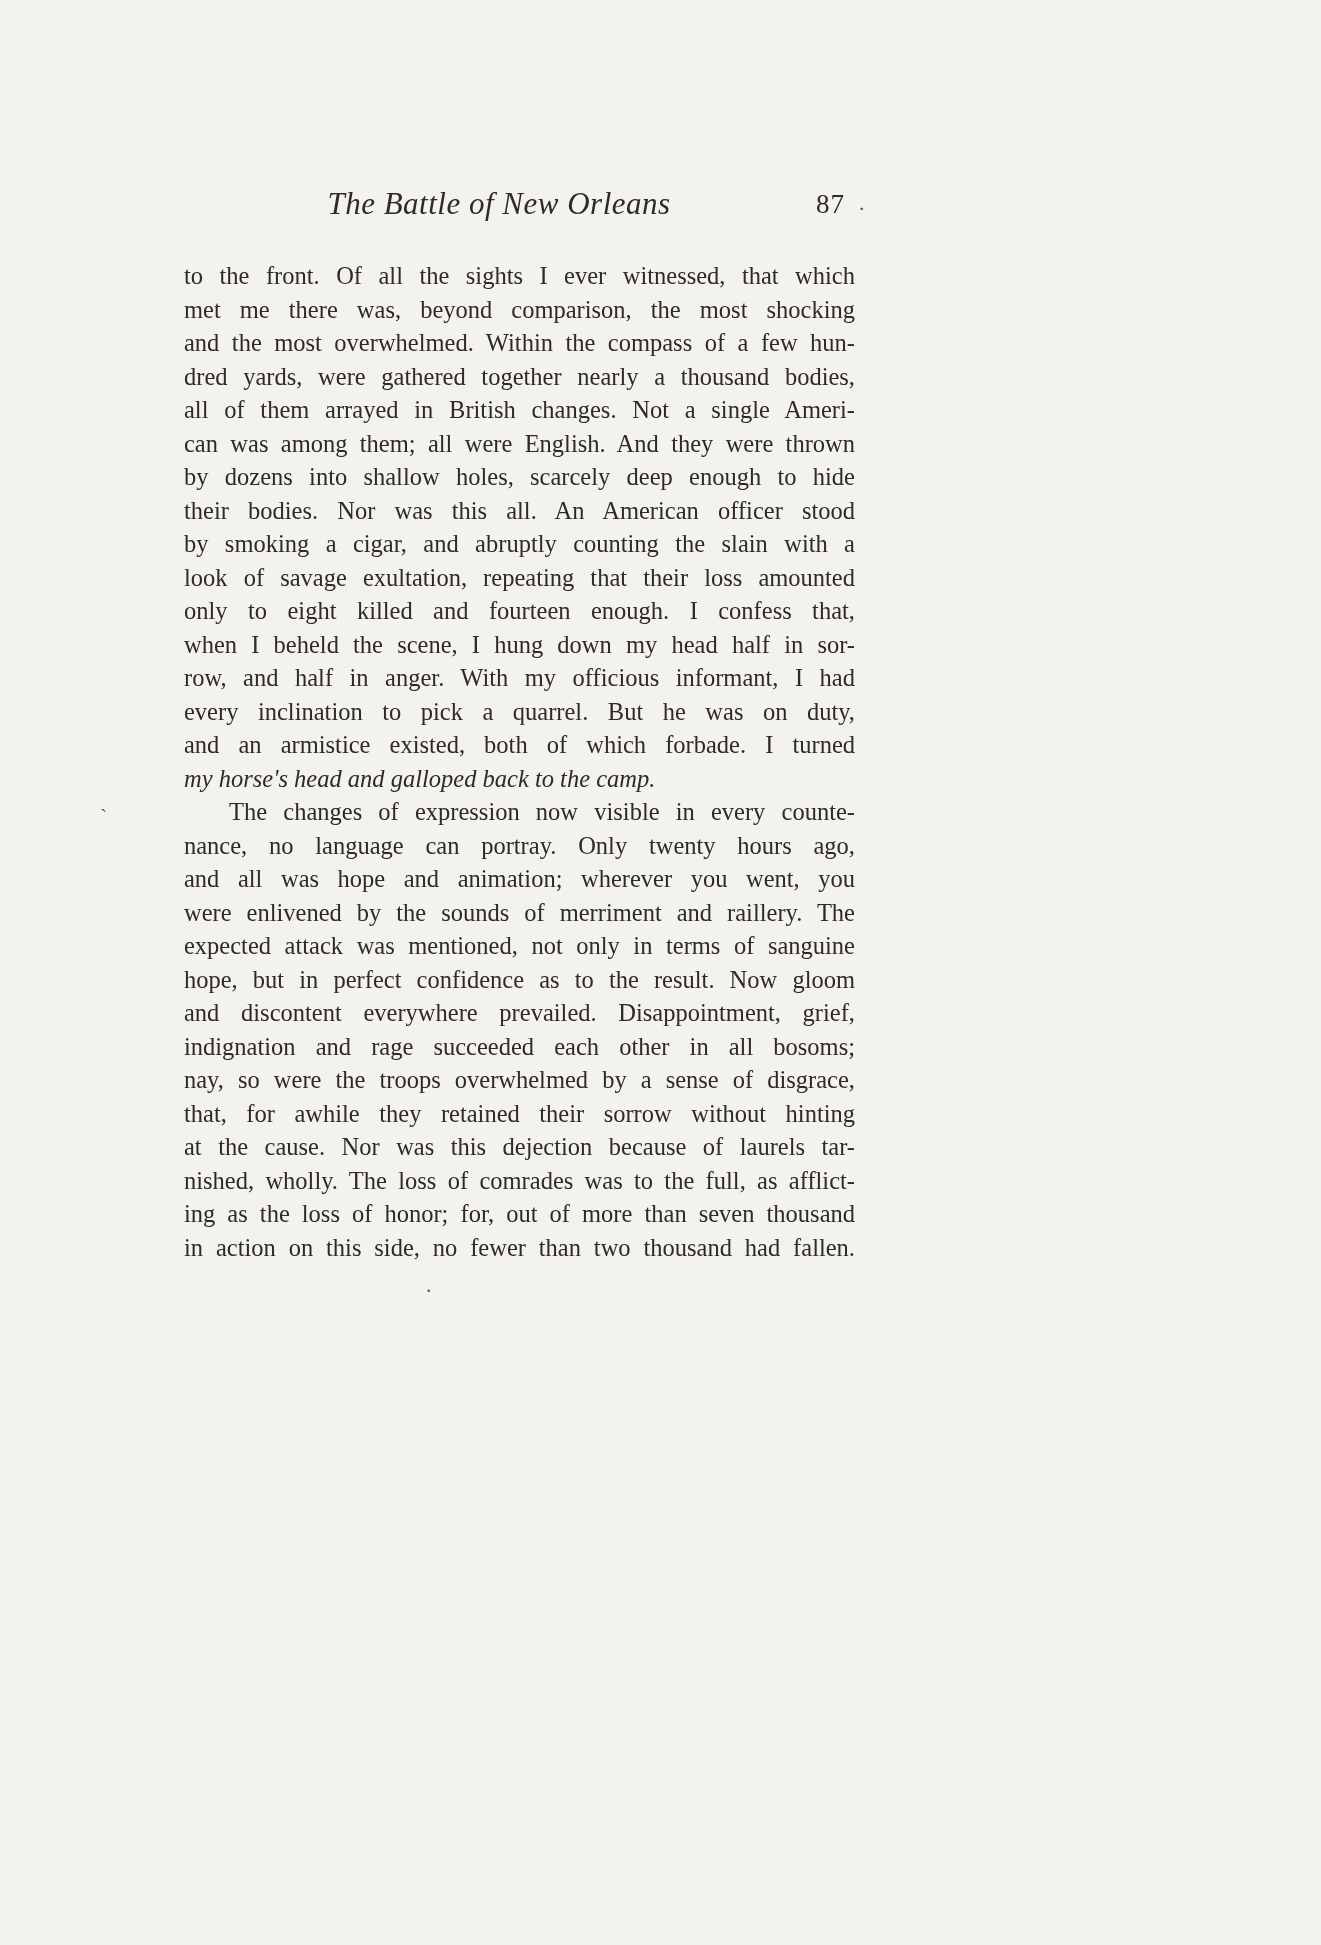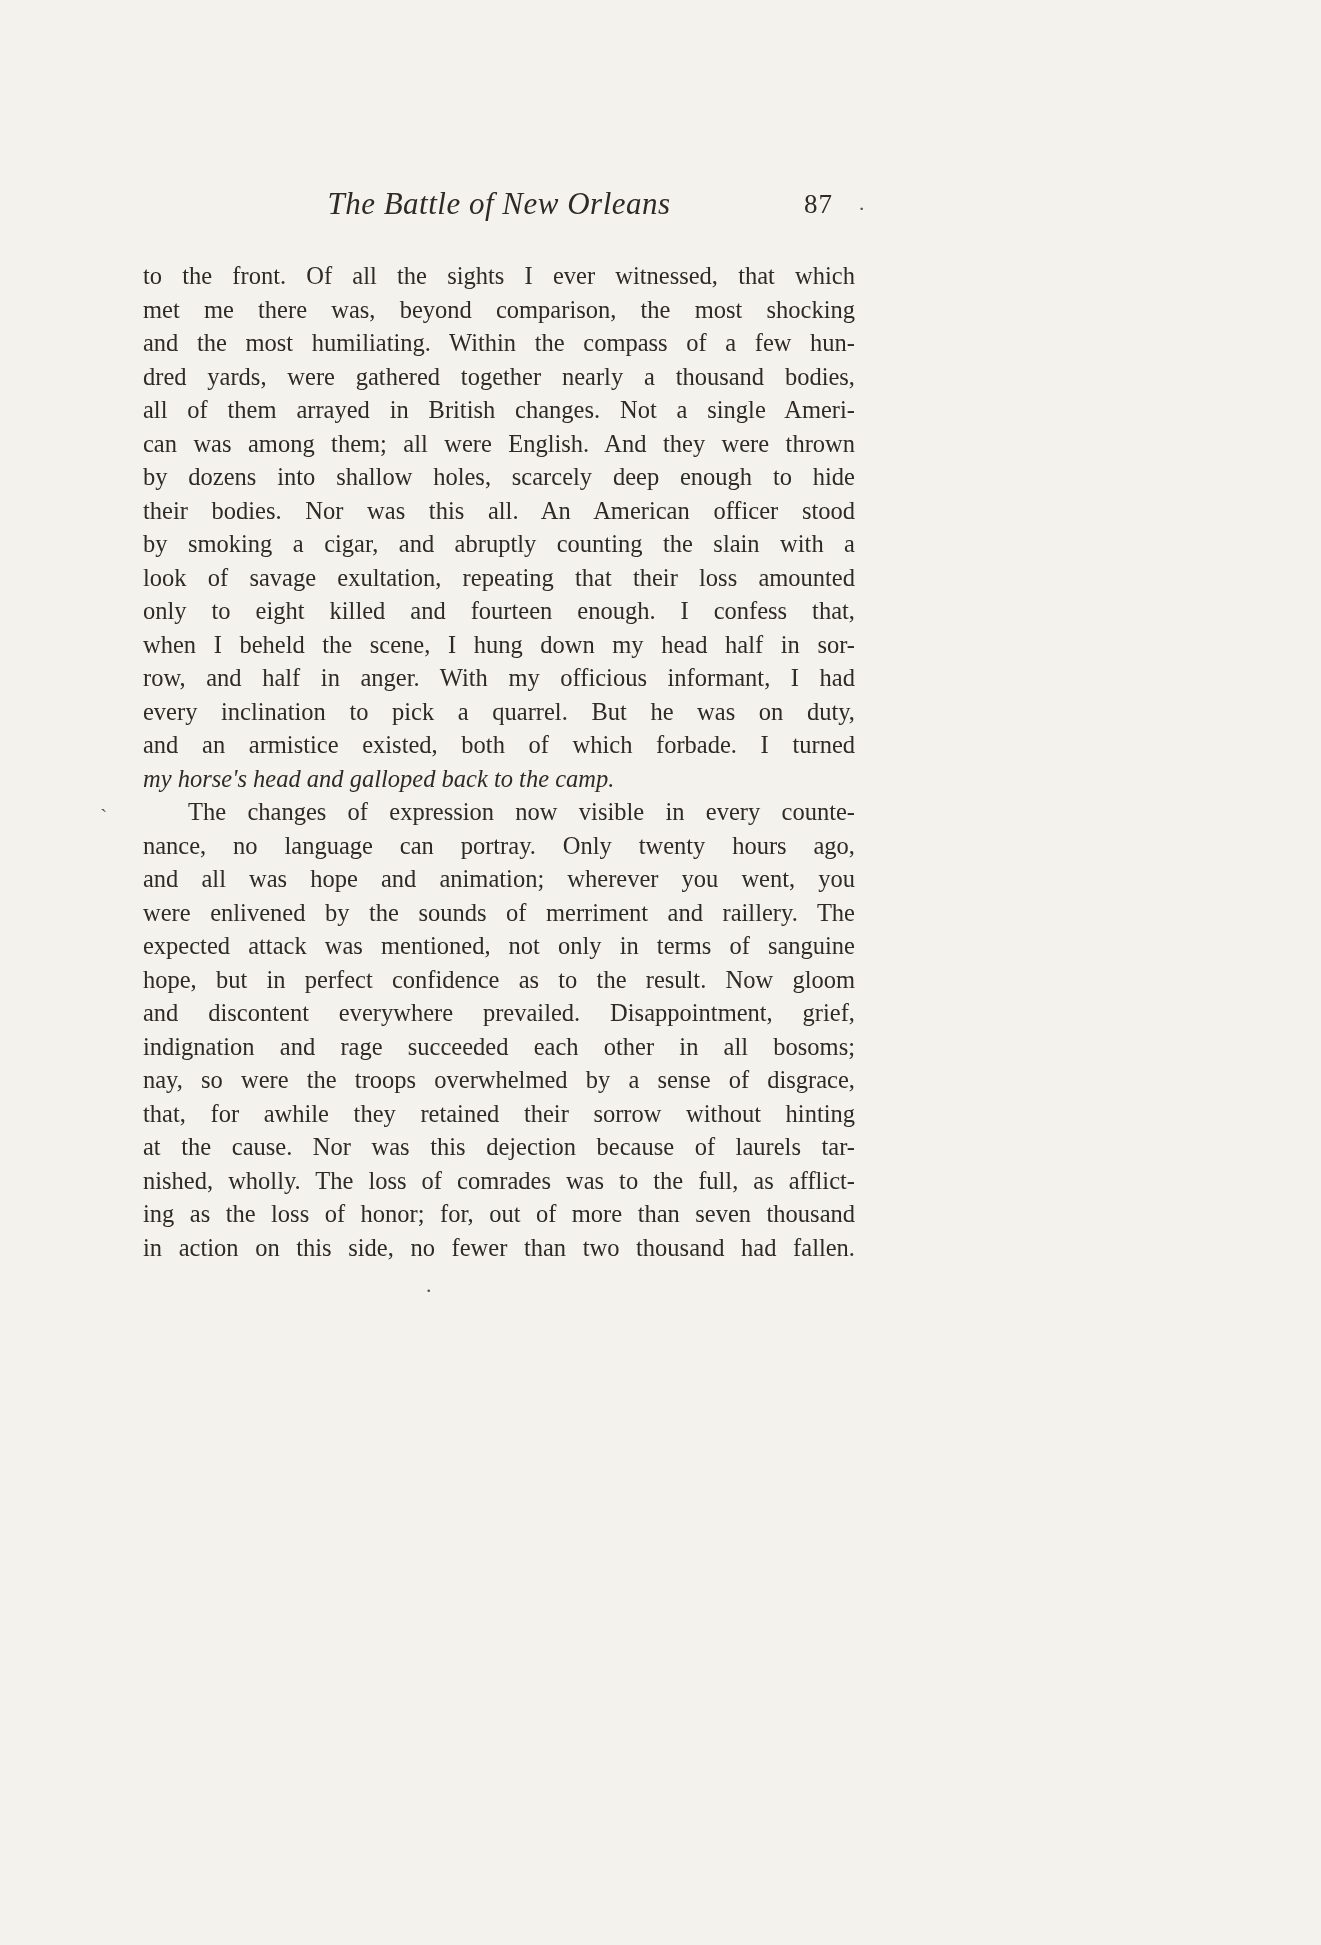--- a/index.html
+++ b/index.html
@@ -32,37 +32,38 @@
   }
   .header-title {
     text-align: center;
     font-style: italic;
     font-size: 31px;
     line-height: 38px;
     letter-spacing: 0.5px;
   }
   .page-number {
     position: absolute;
-    right: 22px;
+    right: 10px;
     top: 2px;
     font-size: 27px;
     line-height: 34px;
     font-style: normal;
     letter-spacing: 1px;
   }
   .body {
     margin-top: 36px;
     font-size: 24.5px;
     line-height: 33.5px;
   }
   .paragraph { margin: 0; }
   .line {
     text-align: justify;
     text-align-last: justify;
     white-space: normal;
+    margin-left: 41px;
   }
   .line.last {
     text-align-last: left;
     font-style: italic;
   }
   .line.indent {
     text-indent: 45px;
   }
   .artifact {
     position: absolute;
@@ -77,21 +78,21 @@
 <div class="page">
   <div class="content">
     <div class="header">
       <div class="header-title">The Battle of New Orleans</div>
       <div class="page-number">87</div>
     </div>
     <div class="body">
         <div class="paragraph">
           <div class="line">to the front.  Of all the sights I ever witnessed, that which</div>
           <div class="line">met me there was, beyond comparison, the most shocking</div>
-          <div class="line">and the most humiliating.  Within the compass of a few hun-</div>
+          <div class="line">and the most overwhelmed.  Within the compass of a few hun-</div>
           <div class="line">dred yards, were gathered together nearly a thousand bodies,</div>
           <div class="line">all of them arrayed in British changes.  Not a single Ameri-</div>
           <div class="line">can was among them; all were English.  And they were thrown</div>
           <div class="line">by dozens into shallow holes, scarcely deep enough to hide</div>
           <div class="line">their bodies.  Nor was this all.  An American officer stood</div>
           <div class="line">by smoking a cigar, and abruptly counting the slain with a</div>
           <div class="line">look of savage exultation, repeating that their loss amounted</div>
           <div class="line">only to eight killed and fourteen enough.  I confess that,</div>
           <div class="line">when I beheld the scene, I hung down my head half in sor-</div>
           <div class="line">row, and half in anger.  With my officious informant, I had</div>

